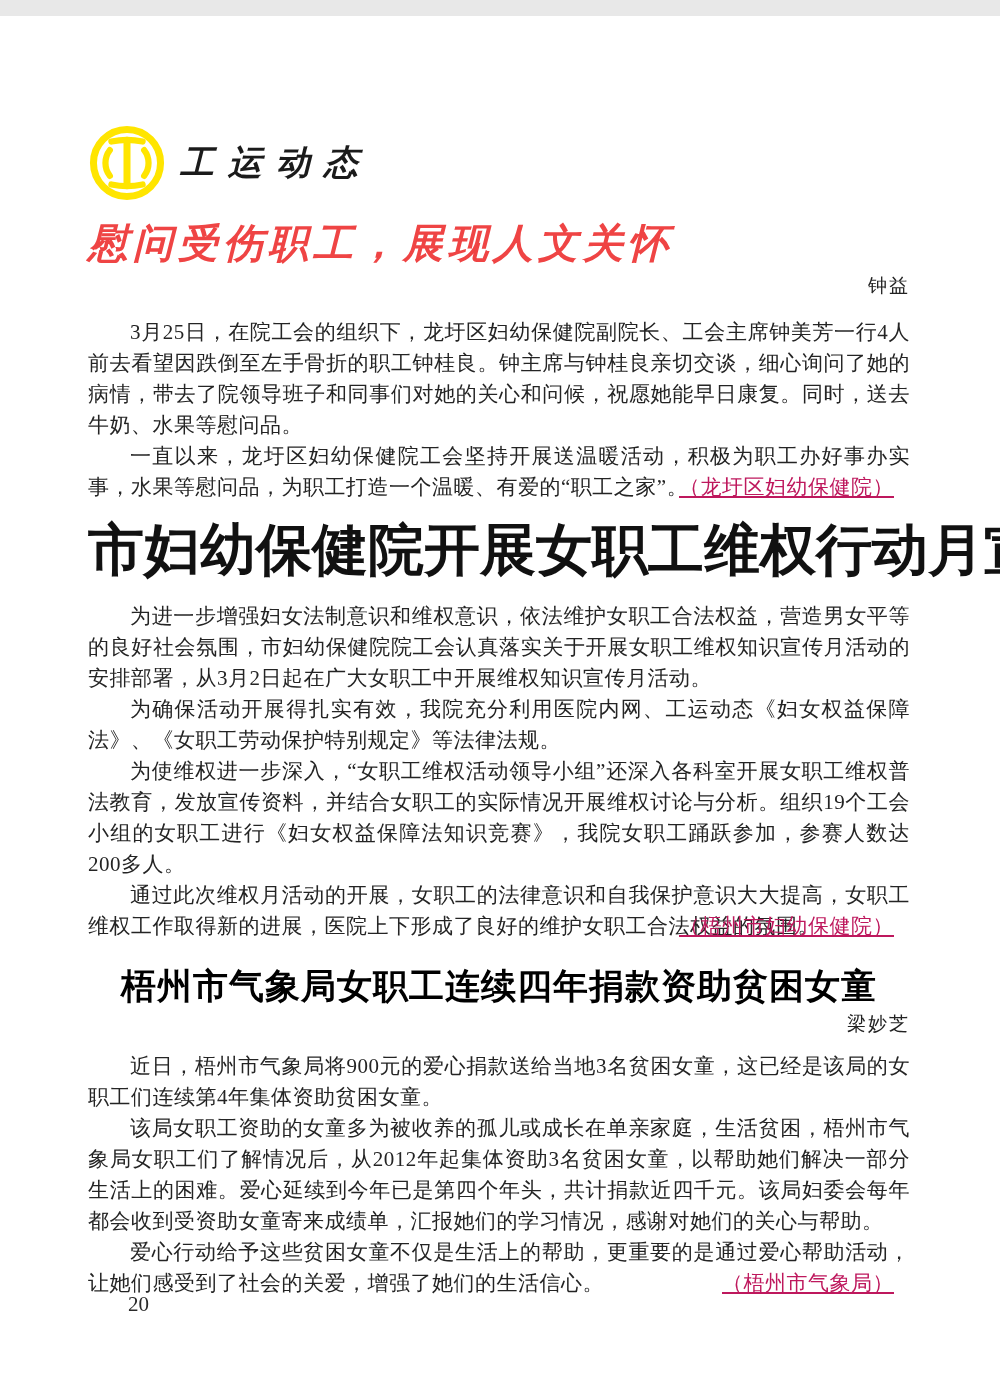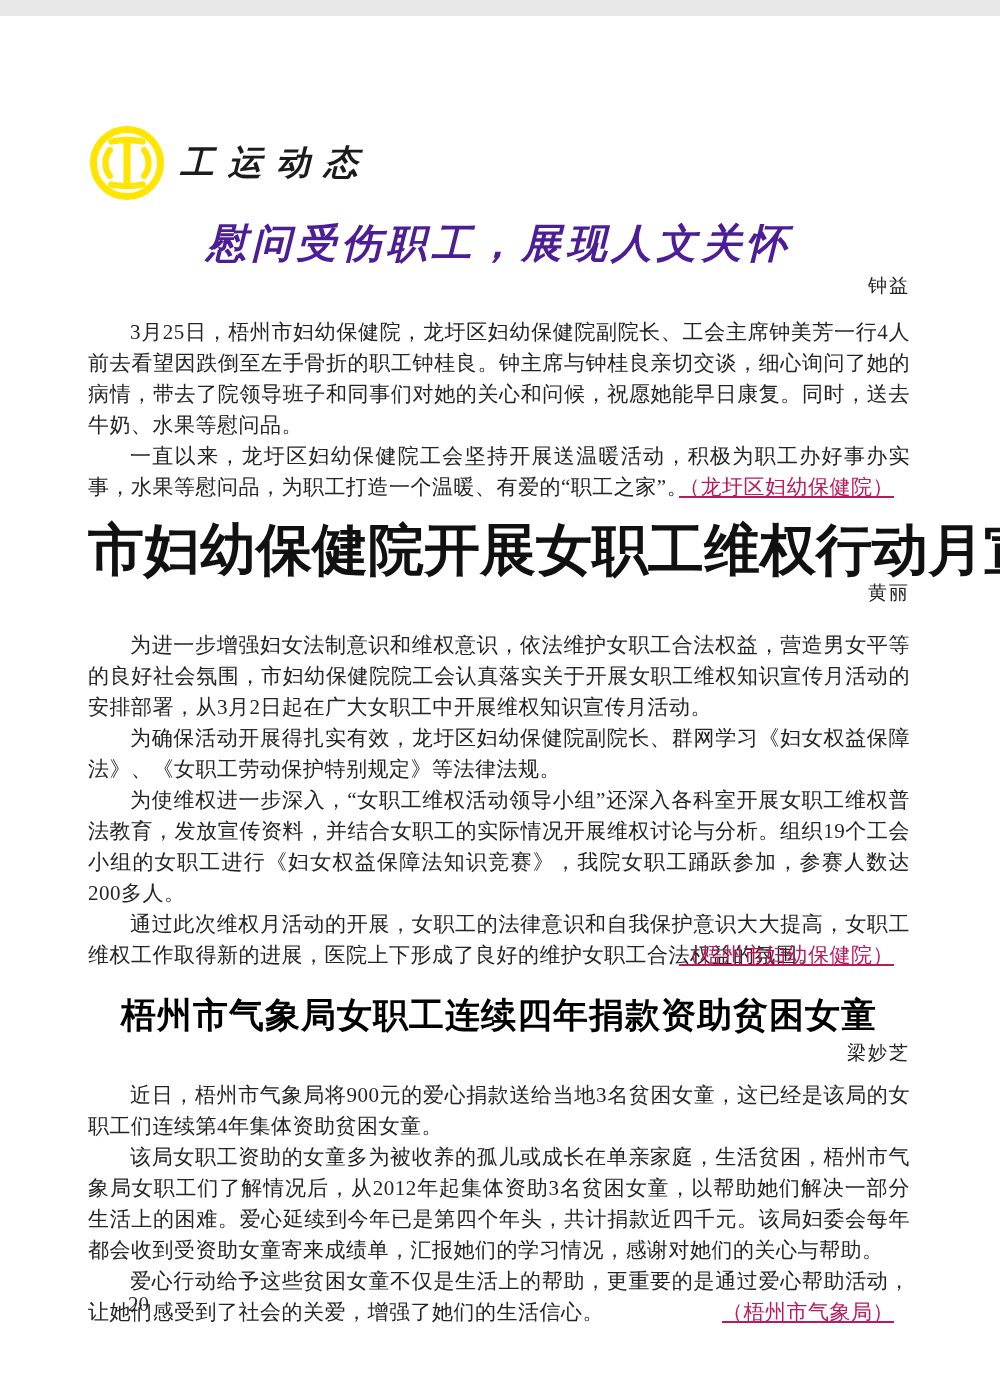--- a/index.html
+++ b/index.html
@@ -27,28 +27,28 @@
     font-weight: bold;
     font-style: italic;
     font-size: 34px;
     letter-spacing: 14px;
     margin-left: 14px;
     color: #1b1b1b;
     white-space: nowrap;
   }
   .brush-title {
     margin: 16px 0 0 0;
-    text-align: center;
+    text-align: left;
     font-family: "Liberation Serif", "DejaVu Serif", serif;
     font-weight: bold;
     font-style: italic;
     font-size: 40px;
     line-height: 52px;
     letter-spacing: 5px;
-    color: #4c1d95;
+    color: #ef4444;
     white-space: nowrap;
   }
   .heiti-title {
     margin: 20px 0 0 0;
     text-align: center;
     font-family: "Liberation Sans", "DejaVu Sans", sans-serif;
     font-weight: bold;
     font-size: 56px;
     line-height: 54px;
     letter-spacing: 0px;
@@ -124,38 +124,37 @@
       </g>
     </svg>
     <div class="column-title">工运动态</div>
   </div>
 
   <section>
     <h1 class="brush-title">慰问受伤职工，展现人文关怀</h1>
     <div class="author">钟益</div>
     <div class="body-block">
       <p>
-        <span>3月25日，梧州市妇幼保健院，龙圩区妇幼保健院副院长、工会主席钟美芳一行4人前去看望因跌倒至左手骨折的职工钟桂良。钟主席与钟桂良亲切交谈，细心询问了她的病情，带去了院领导班子和同事们对她的关心和问候，祝愿她能早日康复。同时，送去牛奶、水果等慰问品。</span>
+        <span>3月25日，在院工会的组织下，龙圩区妇幼保健院副院长、工会主席钟美芳一行4人前去看望因跌倒至左手骨折的职工钟桂良。钟主席与钟桂良亲切交谈，细心询问了她的病情，带去了院领导班子和同事们对她的关心和问候，祝愿她能早日康复。同时，送去牛奶、水果等慰问品。</span>
       </p>
       <p class="para-last">
         <span>一直以来，龙圩区妇幼保健院工会坚持开展送温暖活动，积极为职工办好事办实事，水果等慰问品，为职工打造一个温暖、有爱的“职工之家”。</span>
         <span class="attribution">（龙圩区妇幼保健院）</span>
       </p>
     </div>
   </section>
 
   <section>
     <h1 class="heiti-title">市妇幼保健院开展女职工维权行动月宣传活动</h1>
-    <div class="author">黄丽</div>
     <div class="body-block tight">
       <p>
         <span>为进一步增强妇女法制意识和维权意识，依法维护女职工合法权益，营造男女平等的良好社会氛围，市妇幼保健院院工会认真落实关于开展女职工维权知识宣传月活动的安排部署，从3月2日起在广大女职工中开展维权知识宣传月活动。</span>
       </p>
       <p>
-        <span>为确保活动开展得扎实有效，龙圩区妇幼保健院副院长、群网学习《妇女权益保障法》、《女职工劳动保护特别规定》等法律法规。</span>
+        <span>为确保活动开展得扎实有效，我院充分利用医院内网、工运动态《妇女权益保障法》、《女职工劳动保护特别规定》等法律法规。</span>
       </p>
       <p>
         <span>为使维权进一步深入，“女职工维权活动领导小组”还深入各科室开展女职工维权普法教育，发放宣传资料，并结合女职工的实际情况开展维权讨论与分析。组织19个工会小组的女职工进行《妇女权益保障法知识竞赛》，我院女职工踊跃参加，参赛人数达200多人。</span>
       </p>
       <p class="para-last">
         <span>通过此次维权月活动的开展，女职工的法律意识和自我保护意识大大提高，女职工维权工作取得新的进展，医院上下形成了良好的维护女职工合法权益的氛围。</span>
         <span class="attribution">（梧州市妇幼保健院）</span>
       </p>
     </div>
   </section>

